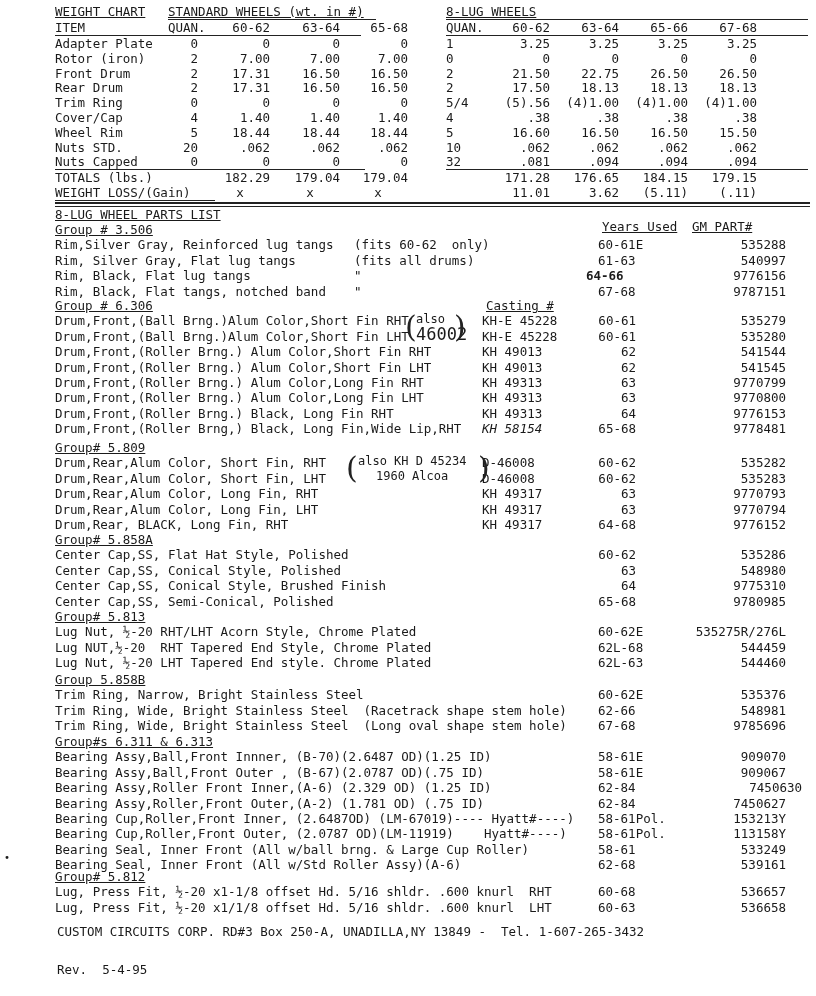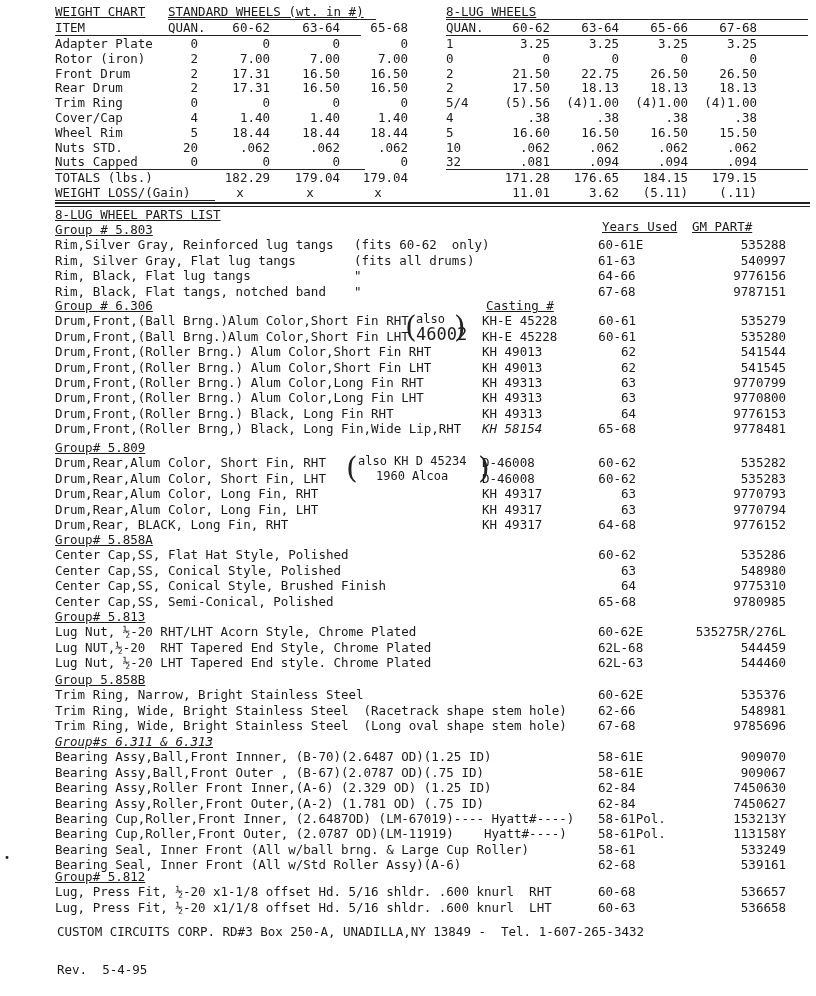--- a/index.html
+++ b/index.html
@@ -185,37 +185,37 @@
   </div>
 
   <div>
     <span class="abs u" style="left:55px;top:207px;">8-LUG WHEEL PARTS LIST</span>
     <span class="abs u" style="left:602px;top:219px;">Years Used</span>
     <span class="abs u" style="left:692px;top:219px;">GM PART#</span>
     <span class="abs u" style="left:486px;top:298px;">Casting #</span>
 
     <div id="pl-groups">
         <div>
-          <span class="abs u" style="left: 55px; top: 222px;">Group # 5.803</span>
+          <span class="abs u" style="left: 55px; top: 222px;">Group # 3.506</span>
           <div>
             <span class="abs" style="left: 55px; top: 237.4px;">Rim,Silver Gray, Reinforced lug tangs</span>
             <span class="abs" style="left: 354px; top: 237.4px;">(fits 60-62  only)</span>
             <span class="abs" style="left: 598px; top: 237.4px;">60-61E</span>
             <span class="abs r" style="left: 660px; top: 237.4px; width: 126px;">535288</span>
           </div>
           <div>
             <span class="abs" style="left: 55px; top: 252.8px;">Rim, Silver Gray, Flat lug tangs</span>
             <span class="abs" style="left: 354px; top: 252.8px;">(fits all drums)</span>
             <span class="abs" style="left: 598px; top: 252.8px;">61-63</span>
             <span class="abs r" style="left: 660px; top: 252.8px; width: 126px;">540997</span>
           </div>
           <div>
             <span class="abs" style="left: 55px; top: 268.2px;">Rim, Black, Flat lug tangs</span>
             <span class="abs" style="left: 354px; top: 268.2px;">"</span>
-            <span class="abs" style="left: 598px; top: 268.2px;">64-66</span>
+            <span class="abs" style="left: 586px; top: 268.2px; font-weight: bold;">64-66</span>
             <span class="abs r" style="left: 660px; top: 268.2px; width: 126px;">9776156</span>
           </div>
           <div>
             <span class="abs" style="left: 55px; top: 283.6px;">Rim, Black, Flat tangs, notched band</span>
             <span class="abs" style="left: 354px; top: 283.6px;">"</span>
             <span class="abs" style="left: 598px; top: 283.6px;">67-68</span>
             <span class="abs r" style="left: 660px; top: 283.6px; width: 126px;">9787151</span>
           </div>
         </div>
         <div>
@@ -355,35 +355,35 @@
             <span class="abs" style="left: 598px; top: 702.8px;">62-66</span>
             <span class="abs r" style="left: 660px; top: 702.8px; width: 126px;">548981</span>
           </div>
           <div>
             <span class="abs" style="left: 55px; top: 718.2px;">Trim Ring, Wide, Bright Stainless Steel  (Long oval shape stem hole)</span>
             <span class="abs" style="left: 598px; top: 718.2px;">67-68</span>
             <span class="abs r" style="left: 660px; top: 718.2px; width: 126px;">9785696</span>
           </div>
         </div>
         <div>
-          <span class="abs u" style="left: 55px; top: 734px; font-style: italic;">Group#s 6.311 &amp; 6.313</span>
+          <span class="abs u" style="left: 55px; top: 734px;">Group#s 6.311 &amp; 6.313</span>
           <div>
             <span class="abs" style="left: 55px; top: 749.4px;">Bearing Assy,Ball,Front Innner, (B-70)(2.6487 OD)(1.25 ID)</span>
             <span class="abs" style="left: 598px; top: 749.4px;">58-61E</span>
             <span class="abs r" style="left: 660px; top: 749.4px; width: 126px;">909070</span>
           </div>
           <div>
             <span class="abs" style="left: 55px; top: 764.8px;">Bearing Assy,Ball,Front Outer , (B-67)(2.0787 OD)(.75 ID)</span>
             <span class="abs" style="left: 598px; top: 764.8px;">58-61E</span>
             <span class="abs r" style="left: 660px; top: 764.8px; width: 126px;">909067</span>
           </div>
           <div>
             <span class="abs" style="left: 55px; top: 780.2px;">Bearing Assy,Roller Front Inner,(A-6) (2.329 OD) (1.25 ID)</span>
             <span class="abs" style="left: 598px; top: 780.2px;">62-84</span>
-            <span class="abs r" style="left: 660px; top: 780.2px; width: 126px;">7450630</span>
+            <span class="abs r" style="left: 676px; top: 780.2px; width: 126px;">7450630</span>
           </div>
           <div>
             <span class="abs" style="left: 55px; top: 795.6px;">Bearing Assy,Roller,Front Outer,(A-2) (1.781 OD) (.75 ID)</span>
             <span class="abs" style="left: 598px; top: 795.6px;">62-84</span>
             <span class="abs r" style="left: 660px; top: 795.6px; width: 126px;">7450627</span>
           </div>
           <div>
             <span class="abs" style="left: 55px; top: 811px;">Bearing Cup,Roller,Front Inner, (2.6487OD) (LM-67019)---- Hyatt#----)</span>
             <span class="abs" style="left: 598px; top: 811px;">58-61Pol.</span>
             <span class="abs r" style="left: 660px; top: 811px; width: 126px;">153213Y</span>

